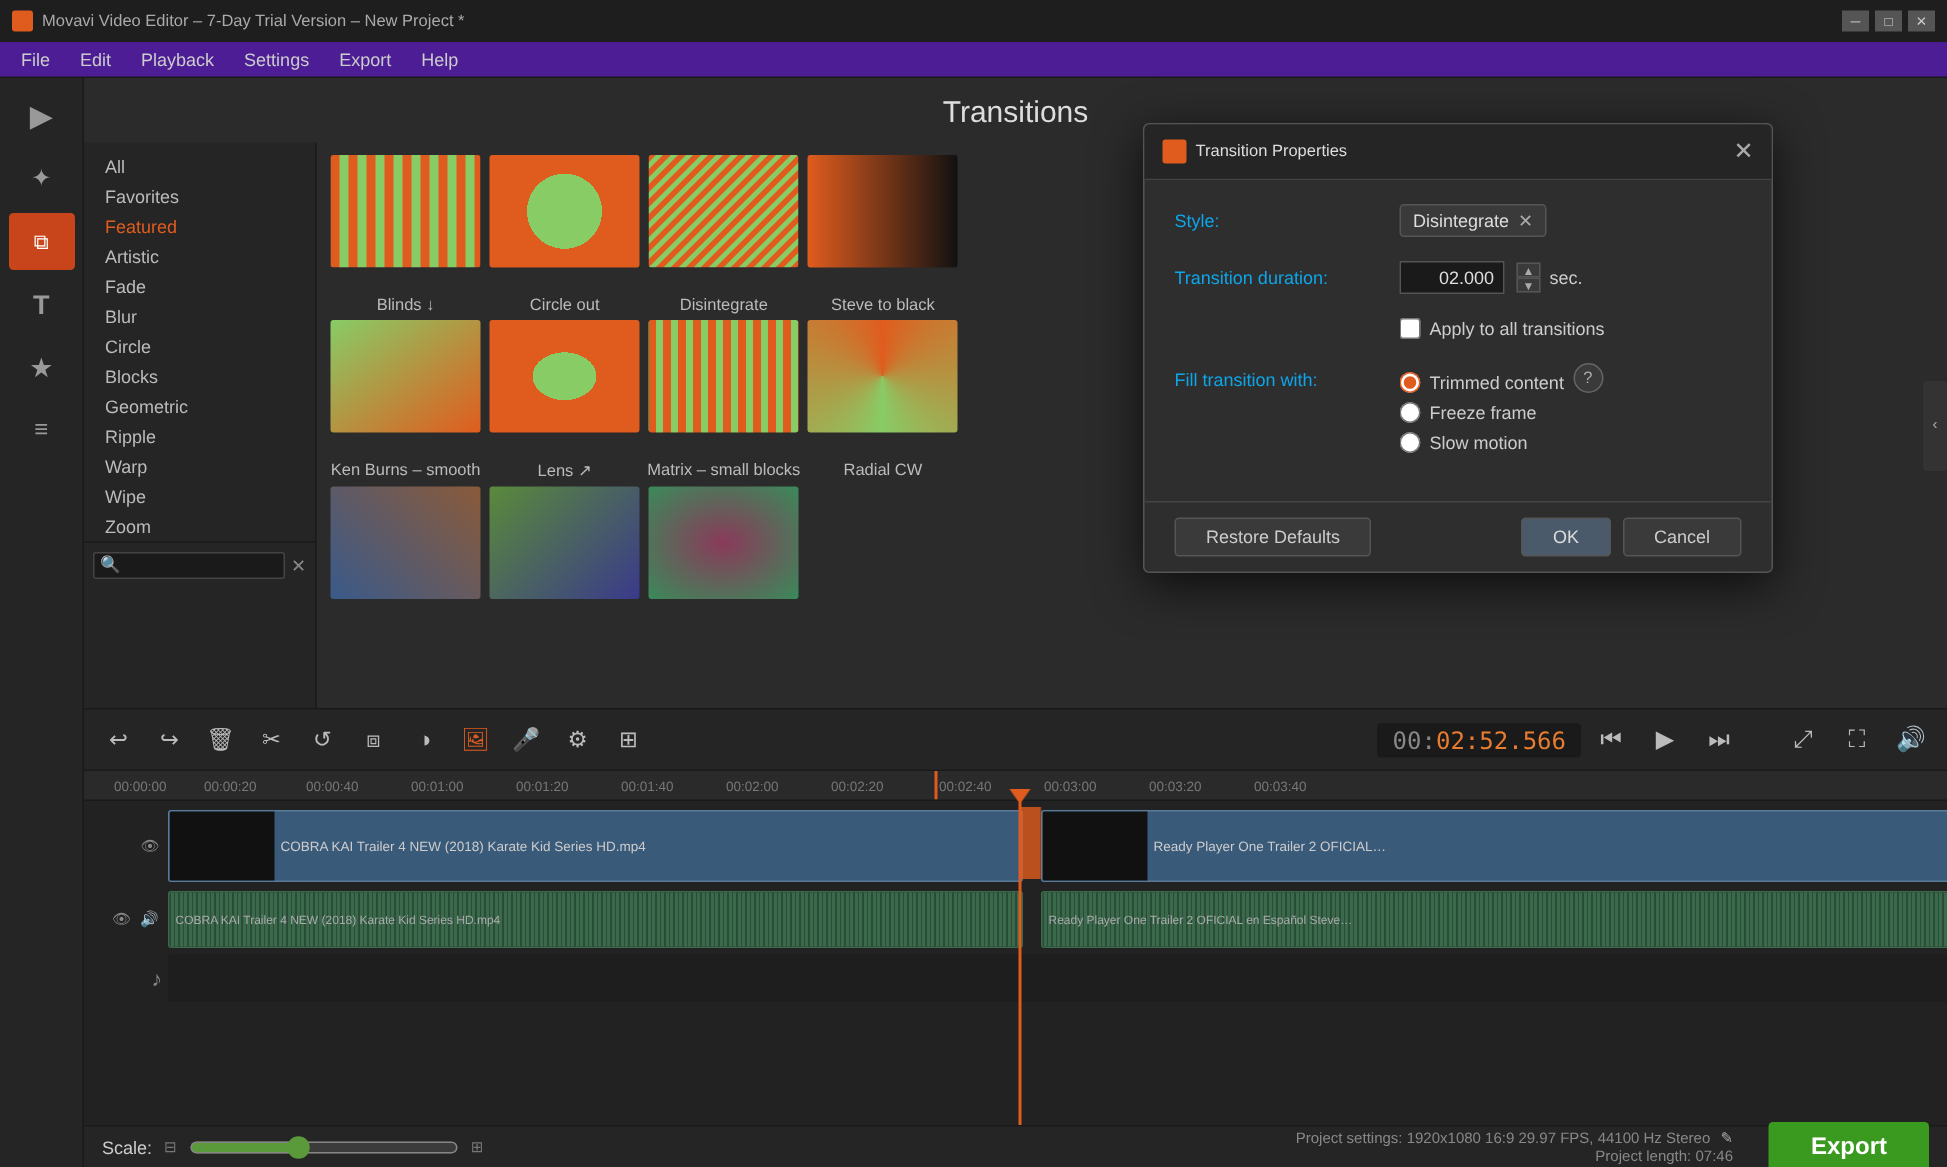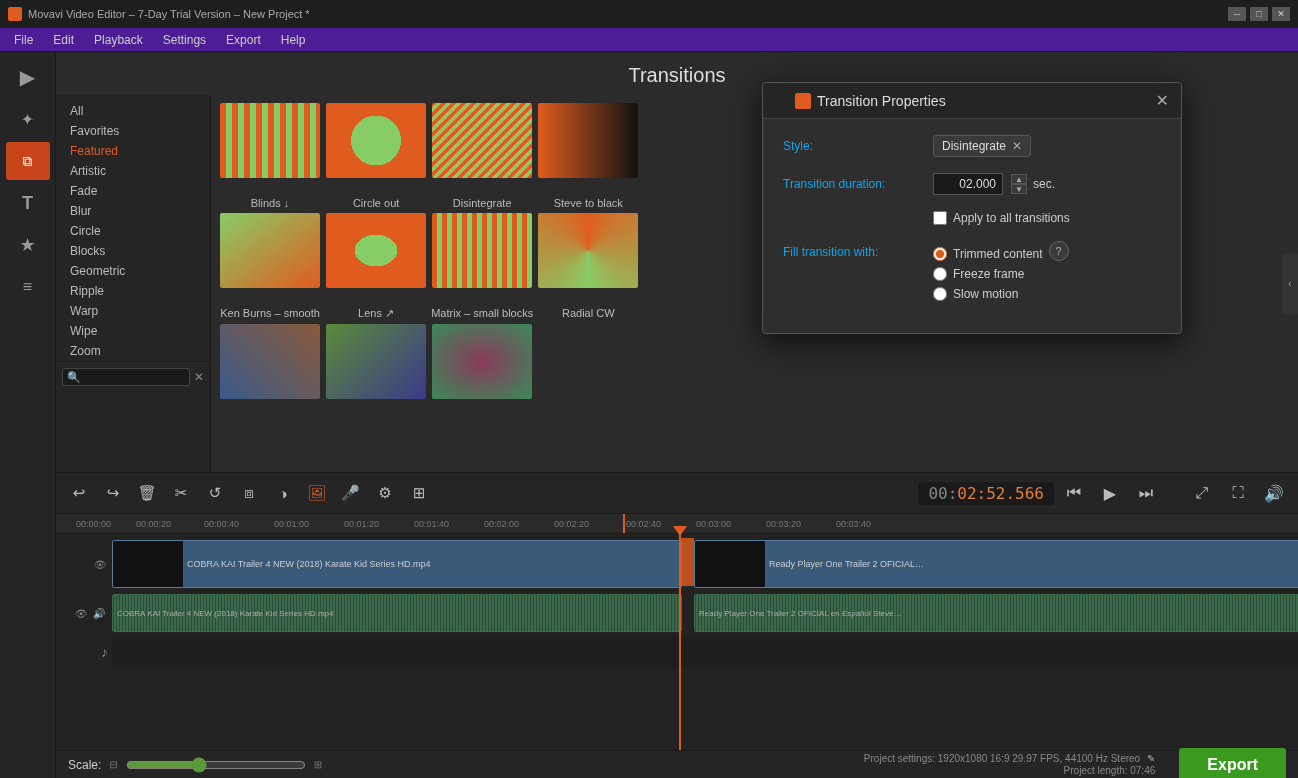--- a/index.html
+++ b/index.html
@@ -87,21 +87,21 @@
     .thumb-matrix { background: repeating-linear-gradient(90deg, #e05c1e 0px, #e05c1e 5px, #88cc66 5px, #88cc66 10px); }
     .thumb-radial { background: conic-gradient(#e05c1e, #88cc66, #e05c1e); }
     .thumb-1 { background: linear-gradient(45deg, #3a5a8a, #8a5a3a); }
     .thumb-2 { background: linear-gradient(135deg, #5a8a3a, #3a3a8a); }
     .thumb-3 { background: radial-gradient(#8a3a5a, #3a8a5a); }
 
     
     #modal-overlay { position: fixed; top: 0; left: 0; width: 1298px; height: 778px; pointer-events: none; }
     #transition-props-dialog { position: absolute; top: 82px; left: 762px; width: 420px; background: #2e2e2e; border: 1px solid #555; border-radius: 4px; box-shadow: 0 8px 32px rgba(0,0,0,0.7); pointer-events: all; }
     #dialog-title-bar { display: flex; align-items: center; justify-content: space-between; padding: 8px 12px; background: #252525; border-bottom: 1px solid #444; border-radius: 4px 4px 0 0; }
-    #dialog-title-bar .dlg-title { font-size: 14px; color: #ddd; display: flex; align-items: center; gap: 6px; margin-left: 20px; }
+    #dialog-title-bar .dlg-title { font-size: 11px; color: #ddd; display: flex; align-items: center; gap: 6px; }
     #dialog-close { background: transparent; border: none; color: #aaa; font-size: 16px; cursor: pointer; }
     #dialog-body { padding: 16px 20px; }
     .prop-row { display: flex; align-items: center; margin-bottom: 16px; }
     .prop-label { width: 150px; color: #0ea5e9; font-size: 12px; }
     .prop-value { flex: 1; display: flex; align-items: center; gap: 6px; }
     .style-tag { background: #3a3a3a; border: 1px solid #555; border-radius: 3px; padding: 3px 8px; font-size: 12px; color: #ddd; display: flex; align-items: center; gap: 6px; }
     .style-tag-x { cursor: pointer; color: #aaa; }
     .duration-input { background: #1a1a1a; border: 1px solid #555; color: #ddd; padding: 3px 6px; font-size: 12px; width: 70px; text-align: right; }
     .duration-spinner { display: flex; flex-direction: column; margin-left: 2px; }
     .spin-btn { width: 16px; height: 10px; background: #3a3a3a; border: 1px solid #555; color: #aaa; font-size: 8px; cursor: pointer; display: flex; align-items: center; justify-content: center; }
@@ -416,14 +416,21 @@
             <div class="radio-row">
               <input type="radio" name="fill" style="">
               <span>Slow motion</span>
             </div>
           </div>
         </div>
       </div>
 
     </div>
 
+    <div id="dialog-footer">
+      <button class="dlg-btn">Restore Defaults</button>
+      <div style="display:flex;gap:8px;">
+        <button class="dlg-btn primary">OK</button>
+        <button class="dlg-btn">Cancel</button>
+      </div>
+    </div>
   </div>
 </div>
 
 </body></html>

